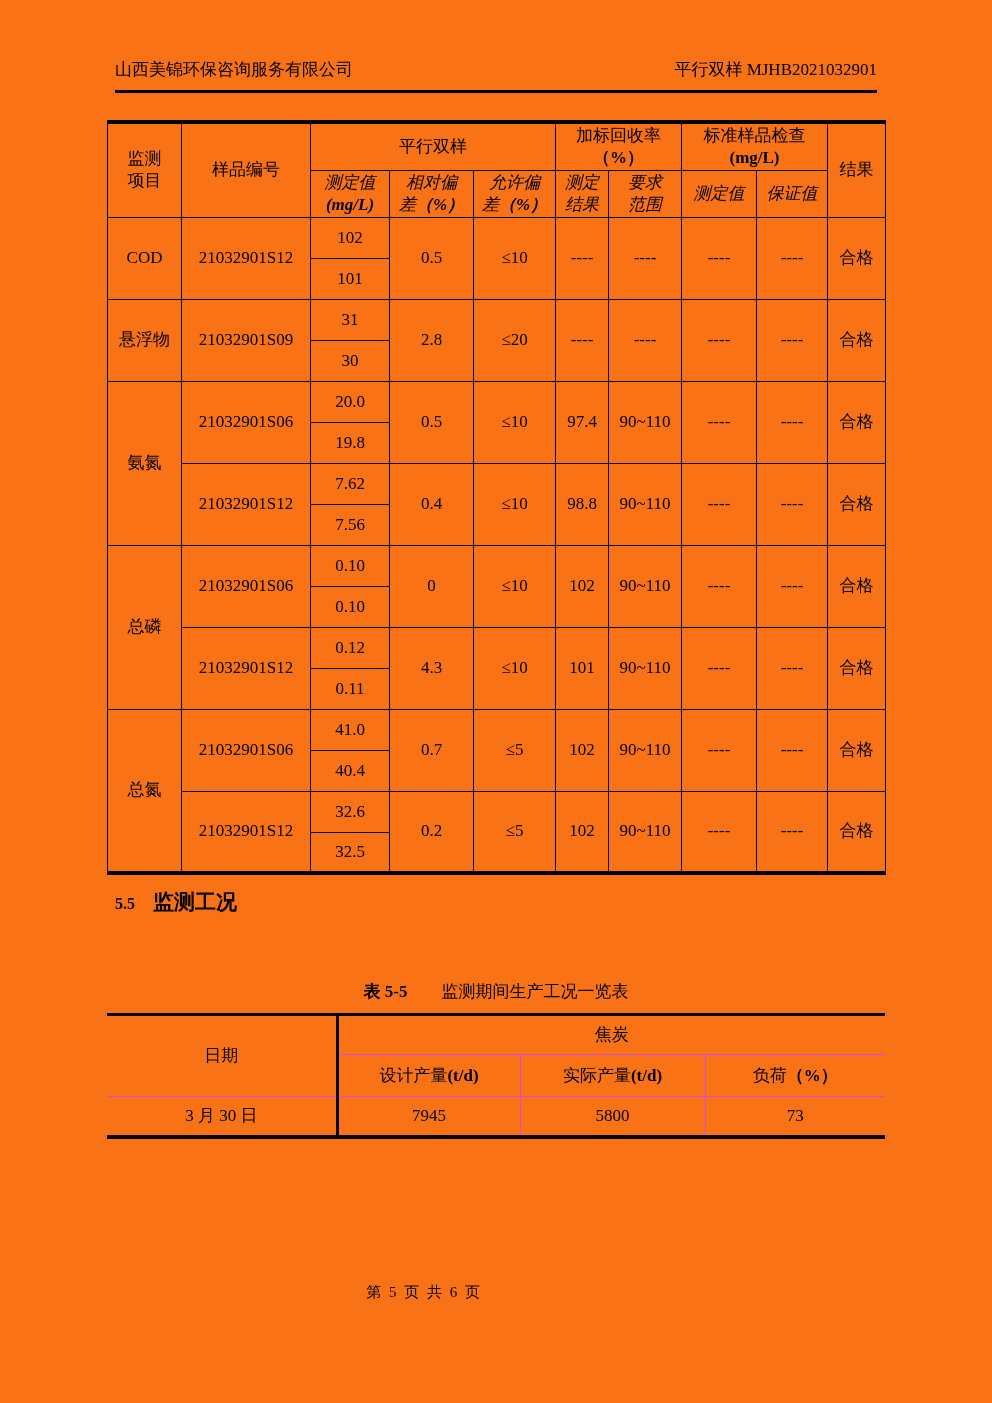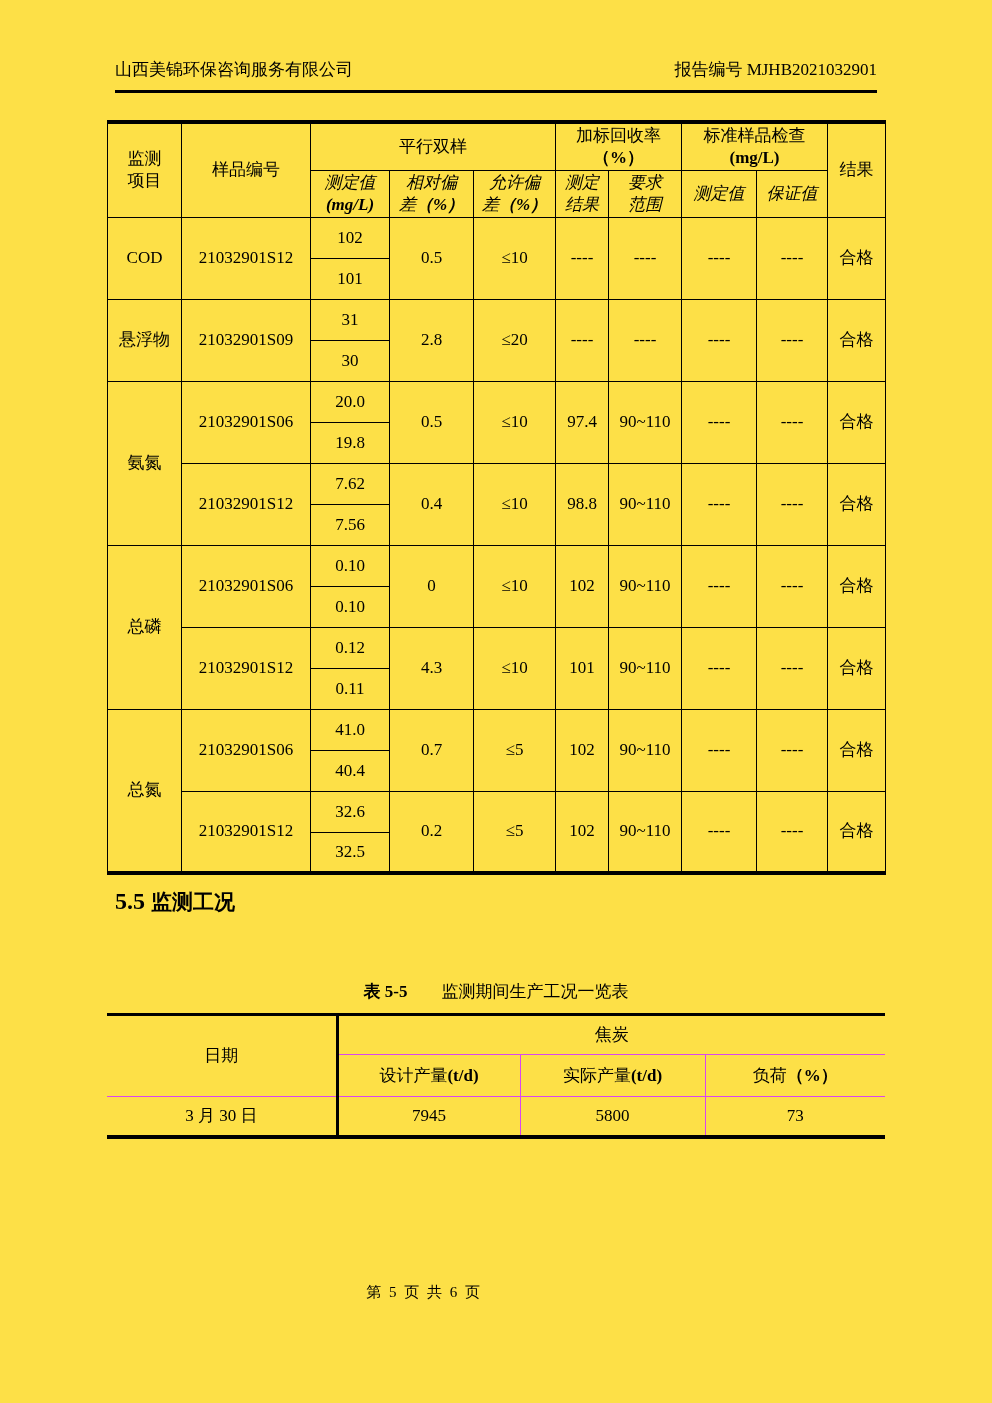--- a/index.html
+++ b/index.html
@@ -2,21 +2,21 @@
 <html><head>
 <meta charset="utf-8">
 <style>
   html,body{margin:0;padding:0;background:#ffffff;}
   body{
     width:992px;height:1403px;
     font-family:"Liberation Serif","DejaVu Serif",serif;
     color:#000;
     position:relative;
   }
-  .page{position:relative;width:992px;height:1403px;background:#fde047;overflow:hidden;}
+  .page{position:relative;width:992px;height:1403px;background:#f97316;overflow:hidden;}
 
   
   .pg-header{
     position:absolute;top:58px;left:115px;width:762px;
     display:flex;justify-content:space-between;align-items:flex-end;
     font-size:17px;
     border-bottom:3px solid #000;
     padding-bottom:9px;
   }
 
@@ -40,21 +40,21 @@
   table.qc tr.h2{height:47px;font-style:italic;}
   table.qc tr.dr{height:41px;}
   .ln{display:block;line-height:22px;}
   .lat{font-weight:bold;}
 
   
   .sec-heading{
     position:absolute;top:888px;left:115px;
     font-size:21px;font-weight:bold;
   }
-  .sec-heading .num{font-size:24px;margin-right:6px;}
+  .sec-heading .num{font-size:16px;margin-right:18px;}
   .body-para{
     position:absolute;top:936px;left:157px;
     font-size:20px;
   }
   .tbl-caption{
     position:absolute;top:980px;left:107px;width:778px;
     text-align:center;font-size:17px;
   }
   .tbl-caption .cap-label{font-weight:bold;margin-right:34px;}
 
@@ -86,21 +86,21 @@
     text-align:center;font-size:15px;letter-spacing:2px;
   }
 </style>
 </head>
 <body>
 
 <div class="page">
 
   <div class="pg-header">
     <span>山西美锦环保咨询服务有限公司</span>
-    <span>报告编号 MJHB2021032901</span>
+    <span>平行双样 MJHB2021032901</span>
   </div>
 
   <table class="qc">
     <colgroup>
       <col style="width:74px">
         <col style="width:129px">
         <col style="width:79px">
         <col style="width:84px">
         <col style="width:82px">
       <col style="width:53px">

